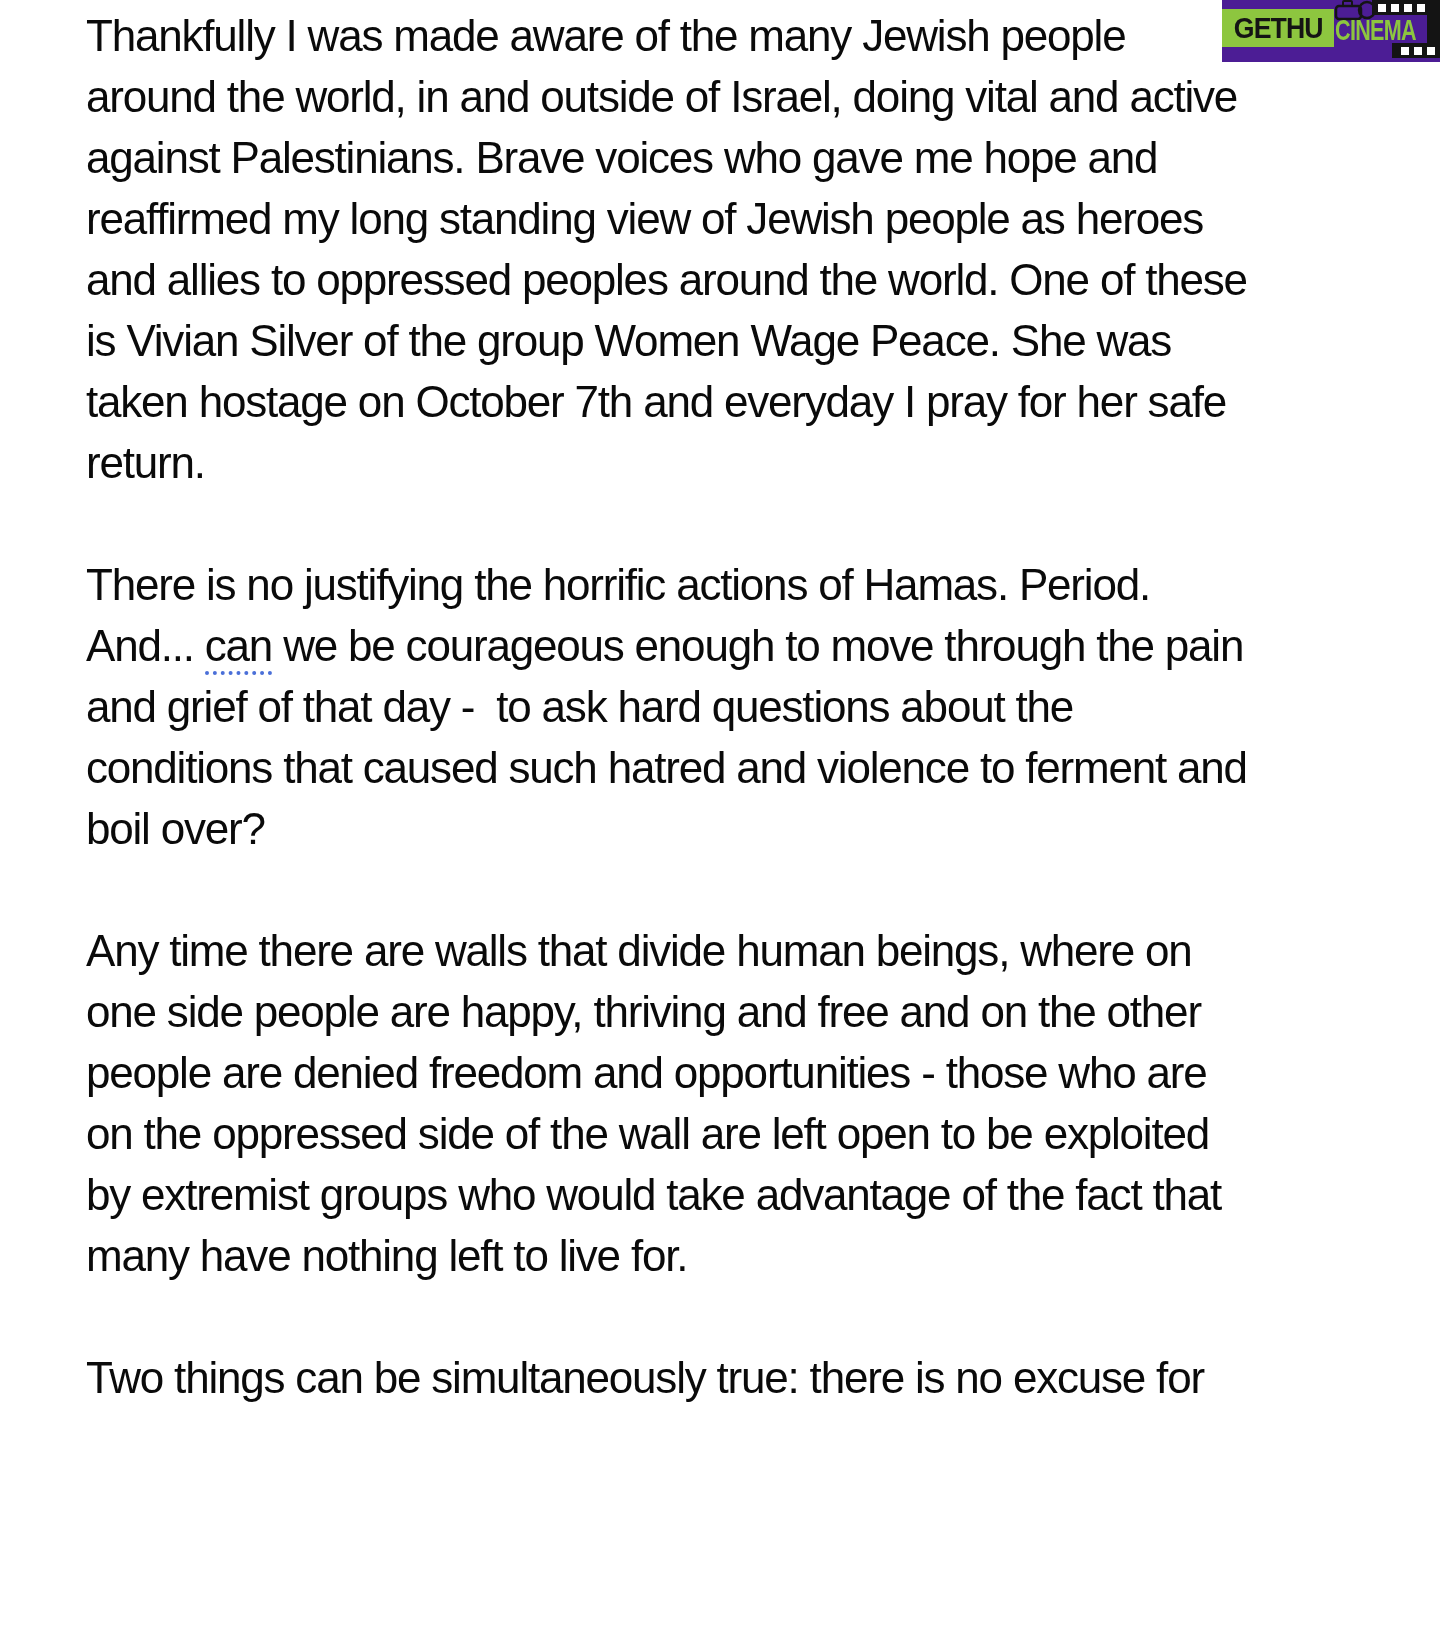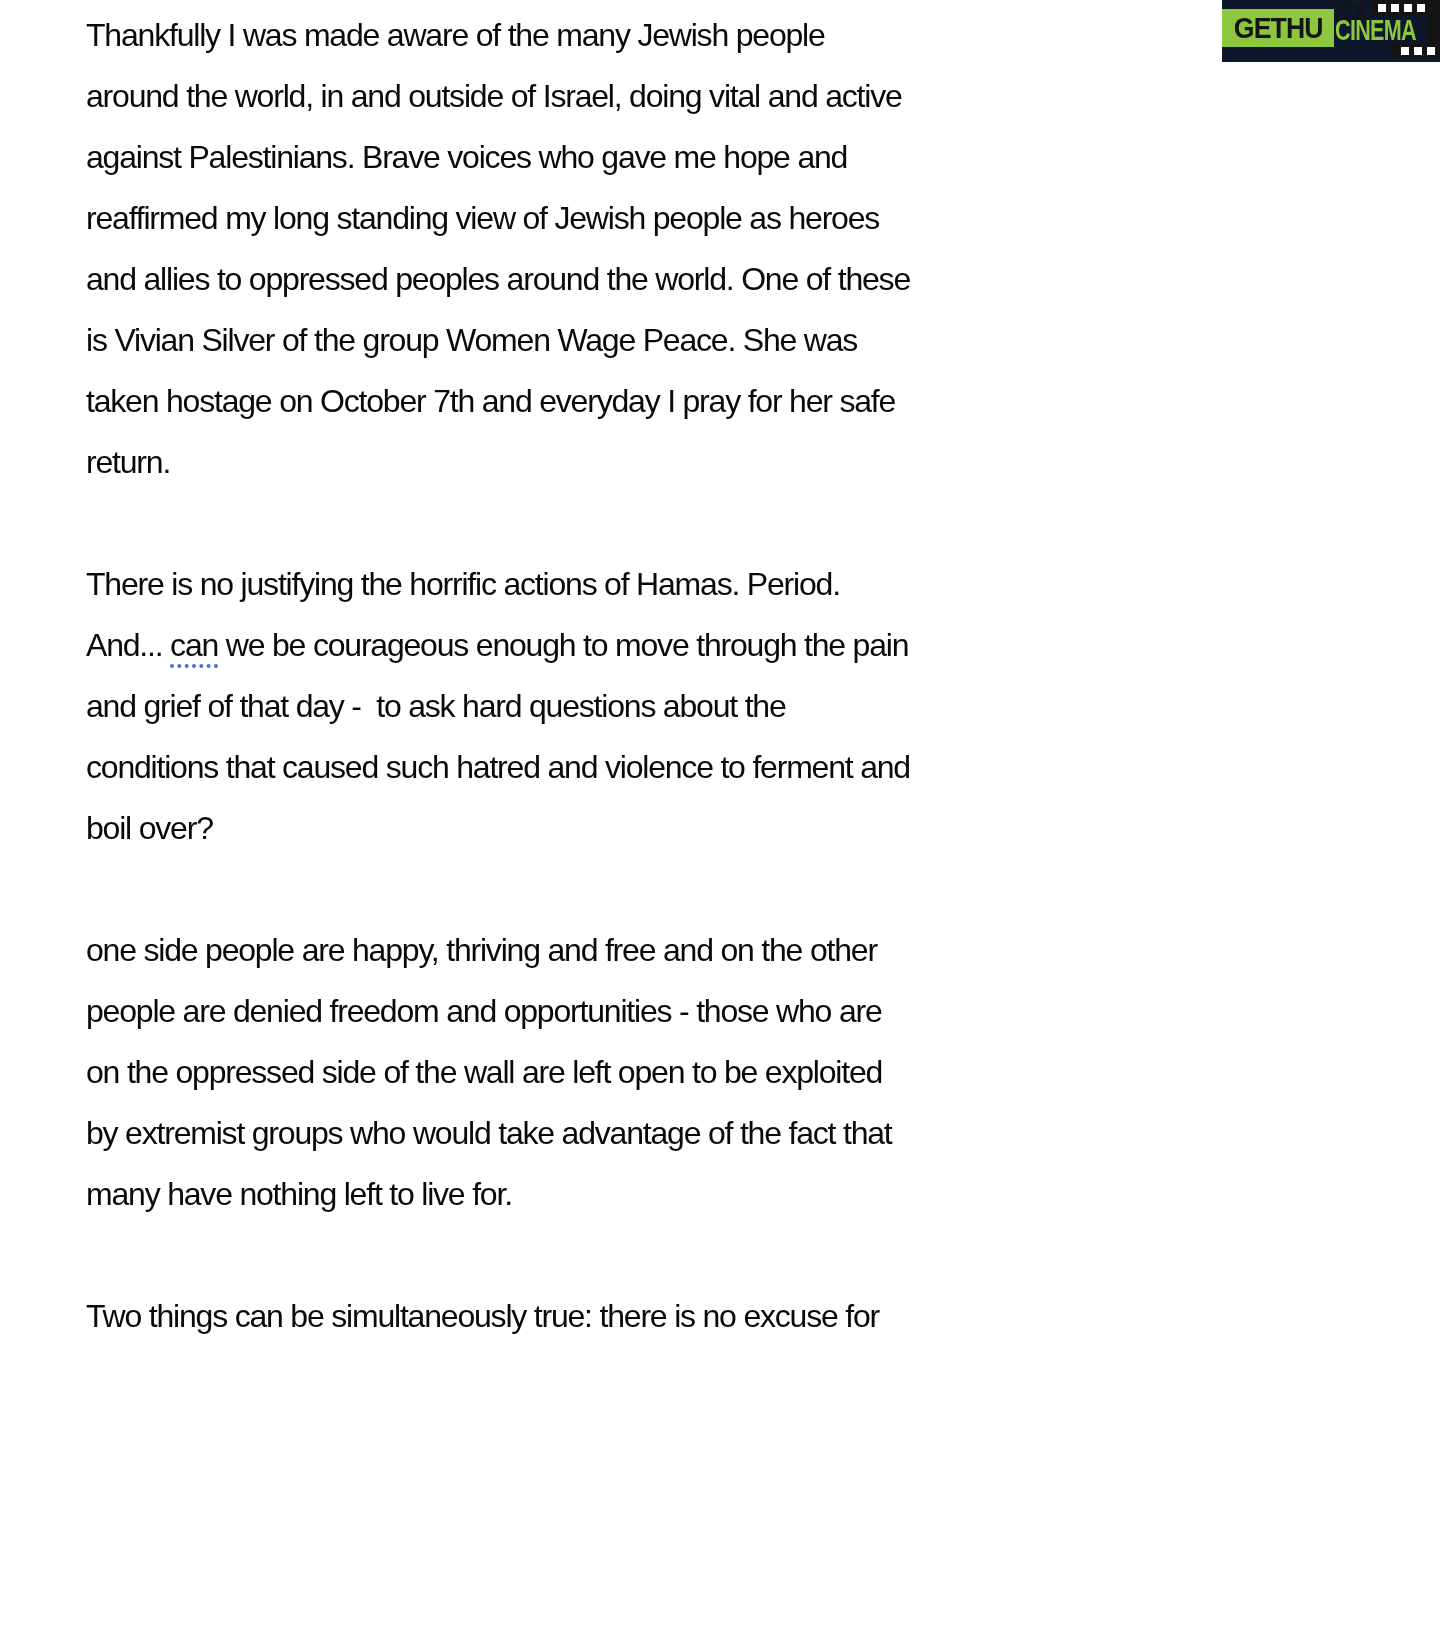--- a/index.html
+++ b/index.html
@@ -13,21 +13,21 @@
     position: relative;
     overflow: hidden;
     font-family: "Liberation Sans", sans-serif;
     color: #0a0a0a;
   }
   .text-block {
     position: absolute;
     top: 5px;
     left: 86px;
     right: 30px;
-    font-size: 32px;
+    font-size: 44px;
     line-height: 61px;
     letter-spacing: -1.2px;
   }
   .para {
     margin: 0 0 61px 0;
     padding: 0;
   }
   .para:last-child { margin-bottom: 9px; }
   .line {
     display: block;
@@ -38,21 +38,21 @@
     padding-bottom: 1px;
     margin-top: 18px;
   }
   
   .watermark {
     position: absolute;
     top: 0;
     right: 0;
     width: 218px;
     height: 62px;
-    background: #0f172a;
+    background: #4c1d95;
     z-index: 10;
   }
   .wm-green-box {
     position: absolute;
     left: 0;
     top: 9px;
     width: 112px;
     height: 38px;
     display: flex;
     align-items: center;
@@ -141,20 +141,21 @@
 
   <p class="para">
     <span class="line">There is no justifying the horrific actions of Hamas. Period.</span>
     <span class="line"><span>And... </span><span class="spellcheck">can</span><span> we be courageous enough to move through the pain</span></span>
     <span class="line">and grief of that day -  to ask hard questions about the</span>
     <span class="line">conditions that caused such hatred and violence to ferment and</span>
     <span class="line">boil over?</span>
   </p>
 
   <p class="para">
+    <span class="line">Any time there are walls that divide human beings, where on</span>
     <span class="line">one side people are happy, thriving and free and on the other</span>
     <span class="line">people are denied freedom and opportunities - those who are</span>
     <span class="line">on the oppressed side of the wall are left open to be exploited</span>
     <span class="line">by extremist groups who would take advantage of the fact that</span>
     <span class="line">many have nothing left to live for.</span>
   </p>
 
   <p class="para">
     <span class="line">Two things can be simultaneously true: there is no excuse for</span>
   </p>

